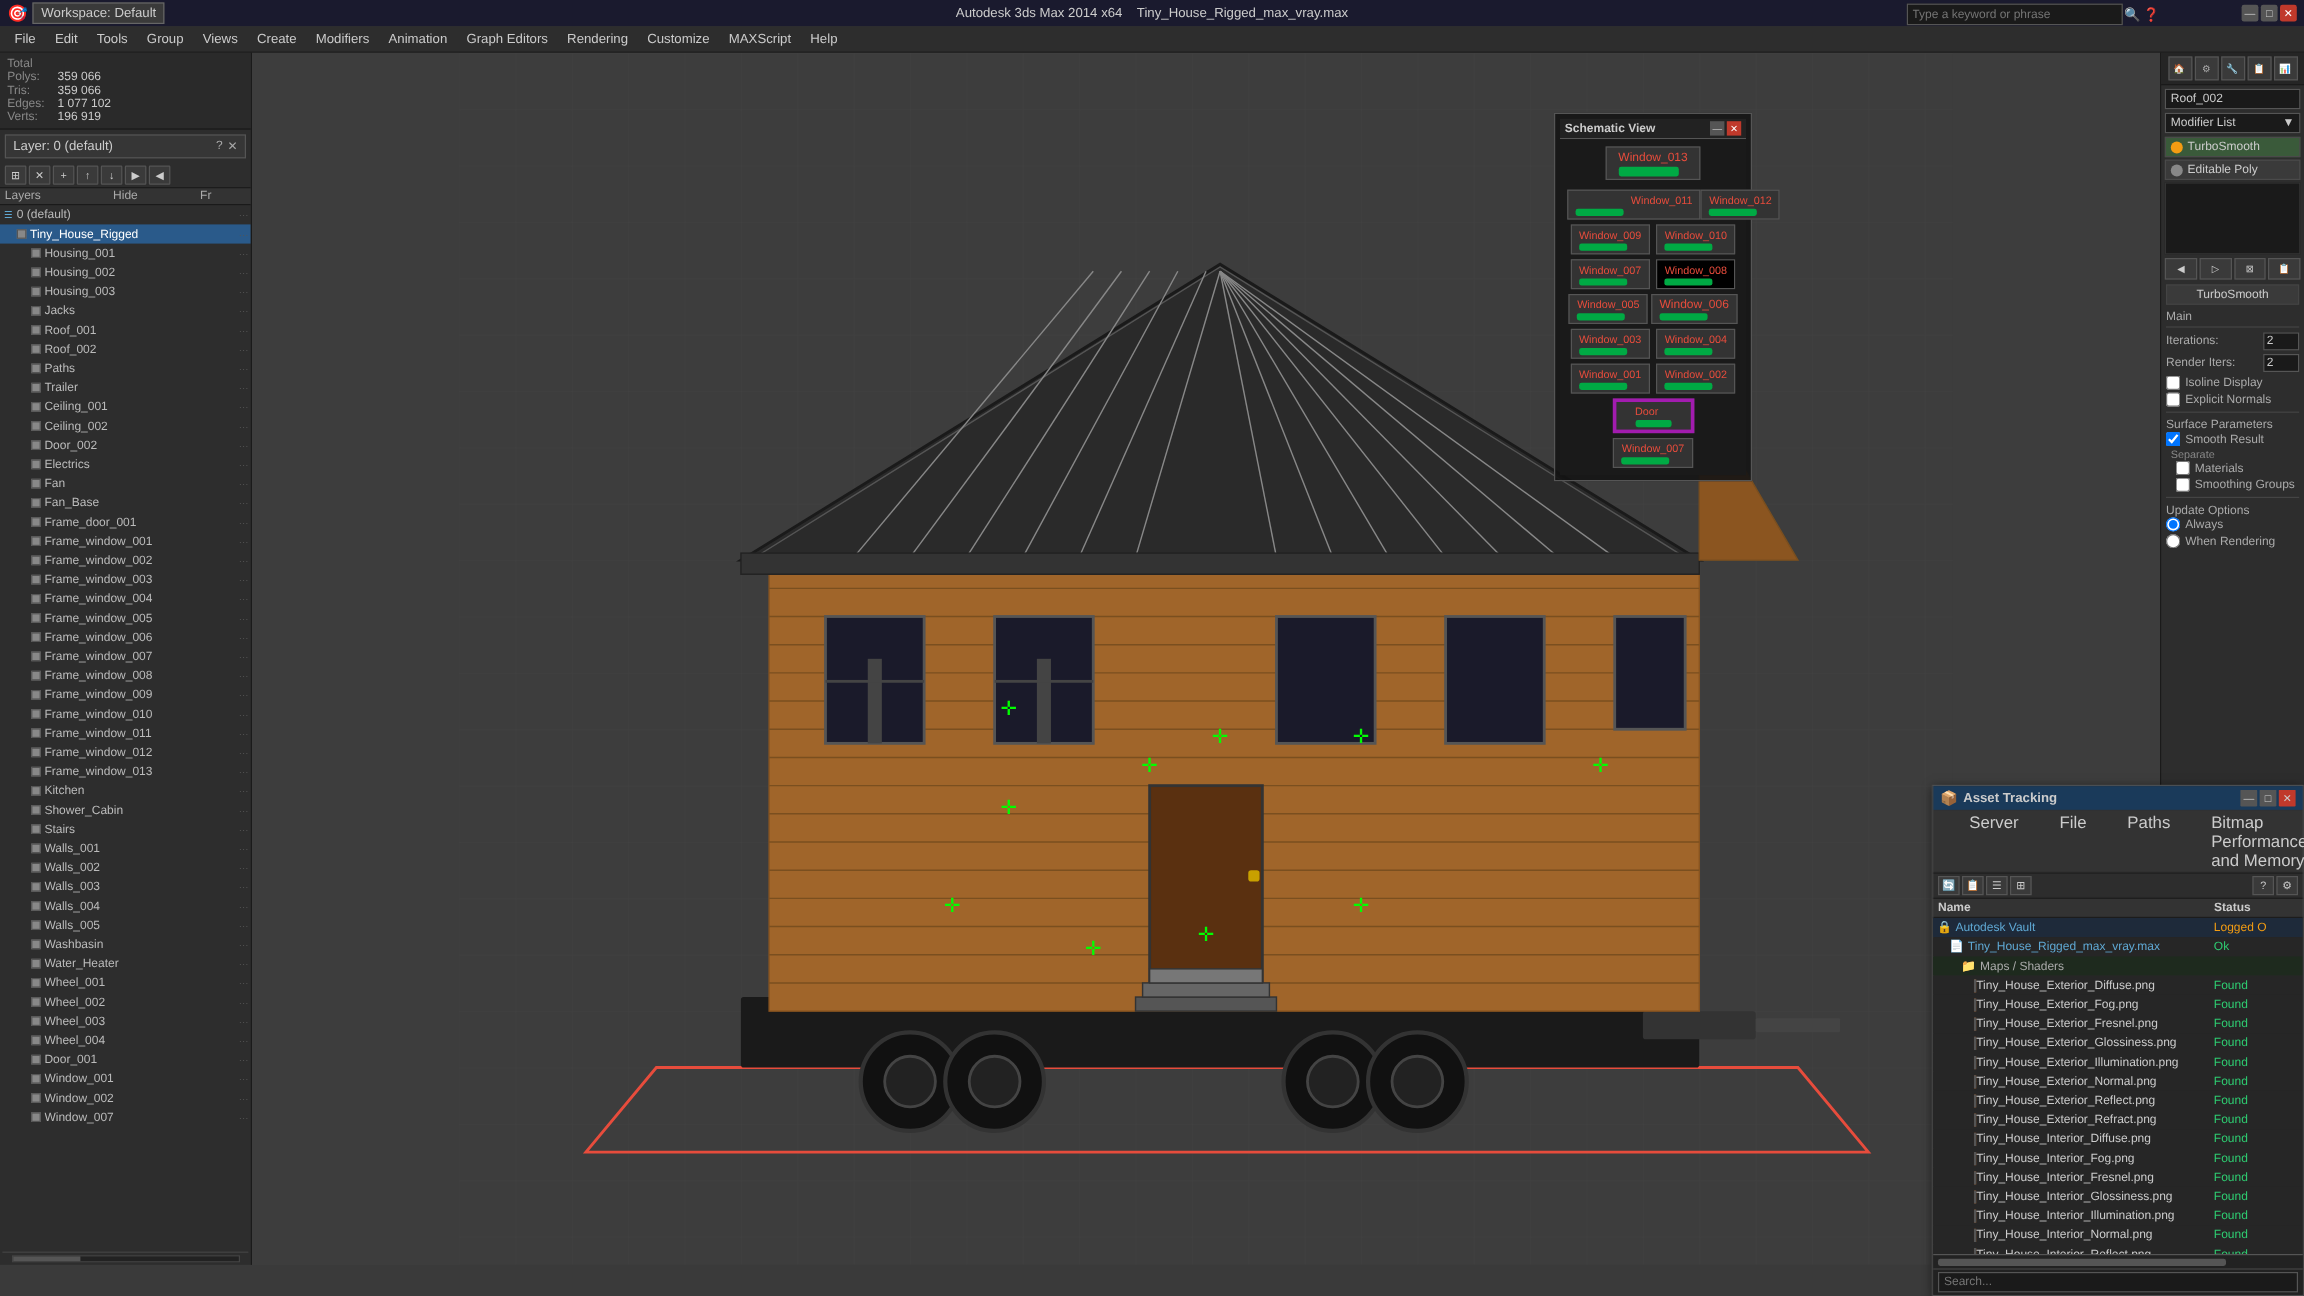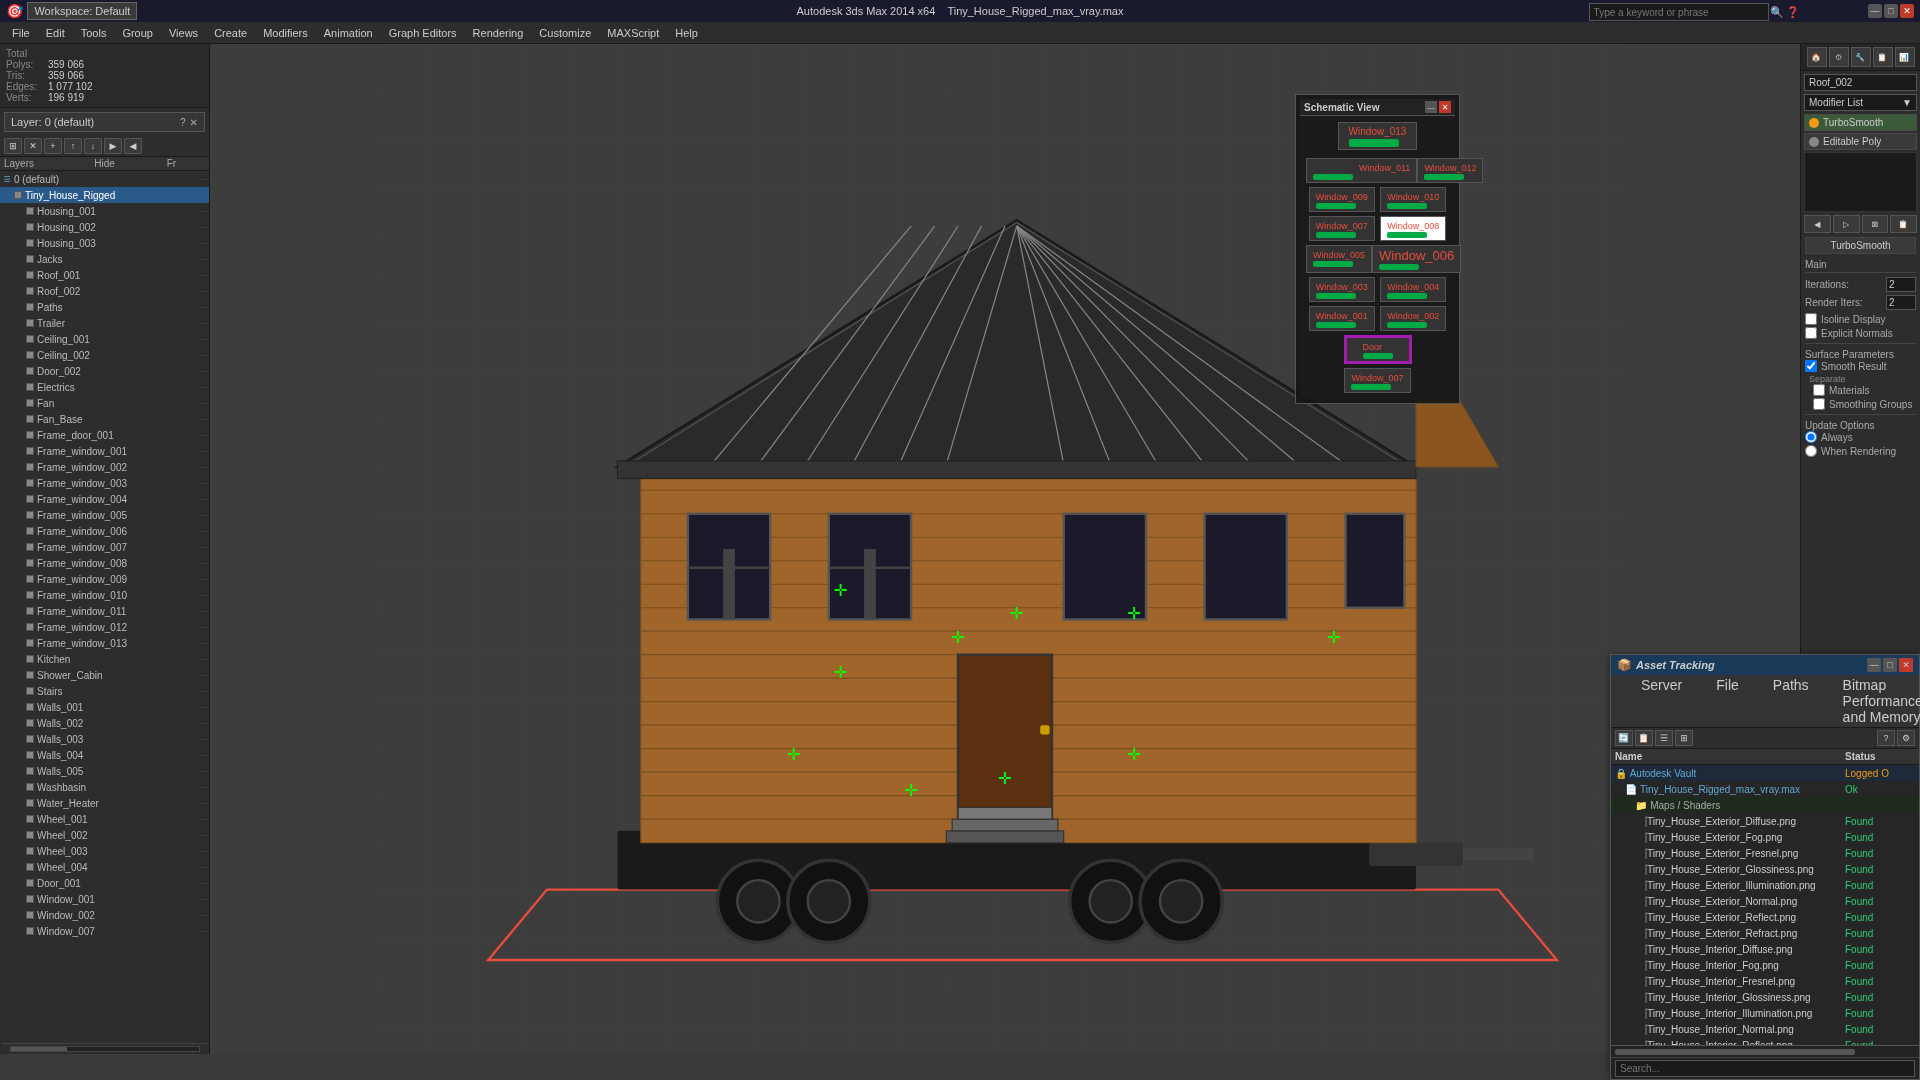--- a/index.html
+++ b/index.html
@@ -81,21 +81,21 @@
     .mod-row label { color: #aaa; font-size: 10px; flex: 1; }
     .mod-input { background: #1a1a1a; border: 1px solid #555; color: #ccc; font-size: 10px; width: 40px; padding: 1px 2px; }
     .mod-row-full { display: flex; align-items: center; gap: 4px; margin-bottom: 2px; }
     .mod-row-full label { color: #aaa; font-size: 10px; }
     .mod-nav-row { display: flex; gap: 2px; margin-bottom: 4px; }
     .mod-nav-btn { flex: 1; height: 18px; background: #3a3a3a; border: 1px solid #555; color: #ccc; font-size: 9px; cursor: pointer; display: flex; align-items: center; justify-content: center; }
 
     
     #asset-tracking { position: absolute; bottom: 10px; right: 0; width: 310px; background: #2a2a2a; border: 1px solid #555; box-shadow: 0 2px 8px rgba(0,0,0,0.5); }
     #at-titlebar { background: #1a3a5a; display: flex; align-items: center; justify-content: space-between; padding: 3px 6px; }
-    #at-titlebar .at-title { color: #ccc; font-size: 11px; font-weight: bold; font-style: italic; }
+    #at-titlebar .at-title { color: #ccc; font-size: 11px; font-weight: bold; }
     #at-titlebar .at-controls { display: flex; gap: 2px; }
     #at-titlebar .at-btn { width: 14px; height: 14px; background: #555; border: none; cursor: pointer; display: flex; align-items: center; justify-content: center; color: #ccc; font-size: 9px; border-radius: 1px; }
     #at-titlebar .at-btn.close { background: #c0392b; }
 
     #at-menubar { background: #333; display: flex; padding: 2px 4px; gap: 8px; border-bottom: 1px solid #1a1a1a; }
     #at-menubar span { color: #ccc; font-size: 14px; cursor: pointer; margin-left: 26px; }
 
     #at-toolbar { display: flex; align-items: center; padding: 2px 4px; gap: 2px; border-bottom: 1px solid #1a1a1a; background: #2d2d2d; }
     .at-tool-btn { width: 18px; height: 16px; background: #3a3a3a; border: 1px solid #555; cursor: pointer; display: flex; align-items: center; justify-content: center; color: #ccc; font-size: 9px; }
 
@@ -650,32 +650,32 @@
           <div style="background:#333;border:1px solid #555;padding:2px 6px;text-align:center;">
             <span style="color:#e74c3c;font-size:9px;">Window_010</span>
             <div style="background:#00aa44;height:6px;width:40px;border-radius:2px;margin-top:1px;"></div>
           </div>
         </div>
         <div style="display:flex;justify-content:space-around;">
           <div style="background:#333;border:1px solid #555;padding:2px 6px;text-align:center;">
             <span style="color:#e74c3c;font-size:9px;">Window_007</span>
             <div style="background:#00aa44;height:6px;width:40px;border-radius:2px;margin-top:1px;"></div>
           </div>
-          <div style="background:#ffffff;border:1px solid #555;padding:2px 6px;">
+          <div style="background:#000000;border:1px solid #555;padding:2px 6px;">
             <span style="color:#e74c3c;font-size:9px;">Window_008</span>
             <div style="background:#00aa44;height:6px;width:40px;border-radius:2px;margin-top:1px;"></div>
           </div>
         </div>
         <div style="display:flex;justify-content:space-around;">
           <div style="background:#333;border:1px solid #555;padding:2px 6px;text-align:center;">
             <span style="color:#e74c3c;font-size:9px;">Window_005</span>
             <div style="background:#00aa44;height:6px;width:40px;border-radius:2px;margin-top:1px;"></div>
           </div>
           <div style="background:#333;border:1px solid #555;padding:2px 6px;text-align:center;">
-            <span style="color:#e74c3c;font-size:13px;">Window_006</span>
+            <span style="color:#e74c3c;font-size:10px;">Window_006</span>
             <div style="background:#00aa44;height:6px;width:40px;border-radius:2px;margin-top:1px;"></div>
           </div>
         </div>
         <div style="display:flex;justify-content:space-around;">
           <div style="background:#333;border:1px solid #555;padding:2px 6px;text-align:center;">
             <span style="color:#e74c3c;font-size:9px;">Window_003</span>
             <div style="background:#00aa44;height:6px;width:40px;border-radius:2px;margin-top:1px;"></div>
           </div>
           <div style="background:#333;border:1px solid #555;padding:2px 6px;text-align:center;">
             <span style="color:#e74c3c;font-size:9px;">Window_004</span>

